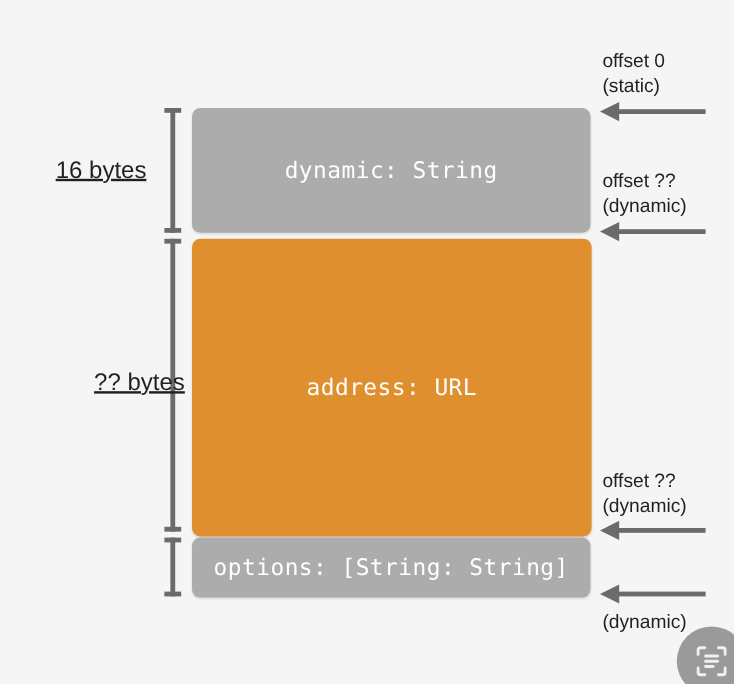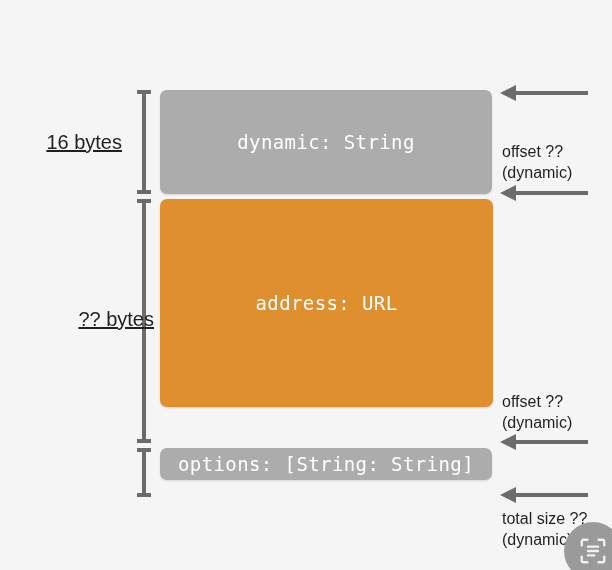--- a/index.html
+++ b/index.html
@@ -41,28 +41,28 @@
     left: 160px;
     top: 90px;
     width: 332px;
     height: 104px;
     background: #acacad;
   }
   .box-address {
     left: 160px;
     top: 199px;
     width: 333px;
-    height: 208px;
+    height: 248px;
     background: #e08f2f;
   }
   .box-options {
     left: 160px;
     top: 448px;
     width: 332px;
-    height: 32px;
+    height: 50px;
     background: #acacad;
     font-size: 19px;
   }
 
   
   .bracket {
     position: absolute;
     left: 137px;
     width: 14px;
   }
@@ -196,30 +196,33 @@
   </div>
   <div class="arrow arrow-3">
     <div class="head"></div>
     <div class="shaft"></div>
   </div>
   <div class="arrow arrow-4">
     <div class="head"></div>
     <div class="shaft"></div>
   </div>
 
+  <div class="offset-label offset-label-1">
+    <div>offset 0</div>
+    <div>(static)</div>
+  </div>
   <div class="offset-label offset-label-2">
     <div>offset ??</div>
     <div>(dynamic)</div>
   </div>
   <div class="offset-label offset-label-3">
     <div>offset ??</div>
     <div>(dynamic)</div>
   </div>
   <div class="offset-label offset-label-4">
-    <div>total size ??</div>
     <div>(dynamic)</div>
   </div>
 
   <div class="fab">
     <span>
       <svg width="30" height="30" viewBox="0 0 24 24" fill="none" stroke="#f0f0f0" stroke-width="1.9" stroke-linecap="round" stroke-linejoin="round">
         <path d="M3 7.5V4.5a1.5 1.5 0 0 1 1.5-1.5H7.5"></path>
         <path d="M16.5 3h3A1.5 1.5 0 0 1 21 4.5v3"></path>
         <path d="M21 16.5v3a1.5 1.5 0 0 1-1.5 1.5h-3"></path>
         <path d="M7.5 21h-3A1.5 1.5 0 0 1 3 19.5v-3"></path>

